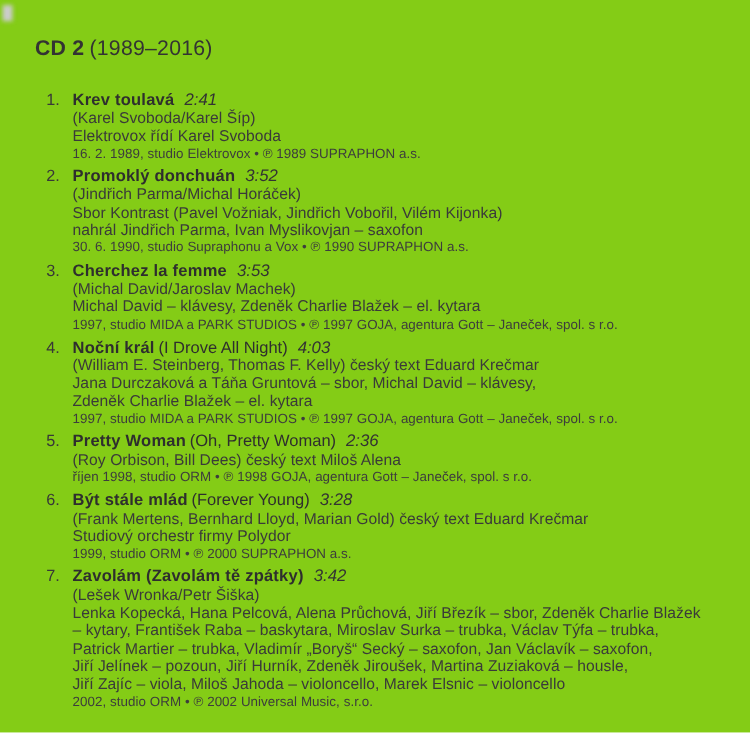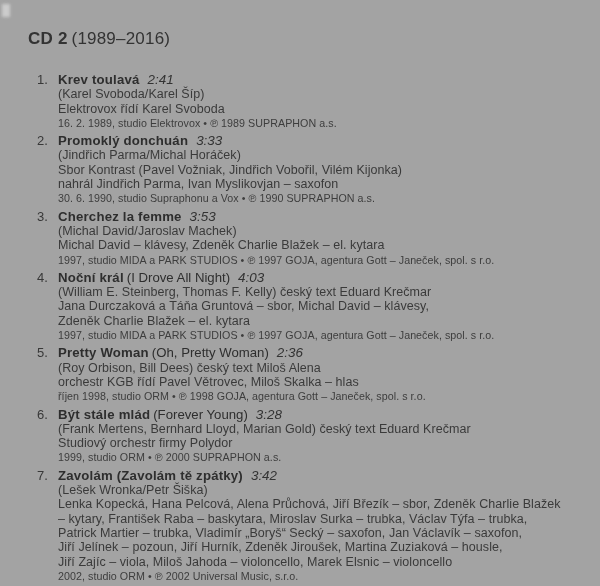--- a/index.html
+++ b/index.html
@@ -1,21 +1,21 @@
 <!DOCTYPE html>
 <html><head>
 <meta charset="utf-8">
 <style>
   html, body { margin: 0; padding: 0; background: #ffffff; }
   .page {
     position: relative;
     width: 600px;
     height: 586px;
     box-sizing: border-box;
-    background: #a3a3a3;
+    background: #84cc16;
     color: #3a3a3a;
     font-family: "Liberation Sans", sans-serif;
     padding: 30px 6px 0 28px;
     overflow: hidden;
   }
   .scan-smudge {
     position: absolute;
     left: 2px; top: 4px;
     width: 8px; height: 13px;
     background: #cccccc;
@@ -86,21 +86,21 @@
         <div class="credit">(Karel Svoboda/Karel Šíp)</div>
         <div class="credit">Elektrovox řídí Karel Svoboda</div>
         <div class="rec">16. 2. 1989, studio Elektrovox • ℗ 1989 SUPRAPHON a.s.</div>
       </div>
     </div>
 
     <div class="track">
       <div class="num">2.</div>
       <div class="tbody">
         <div class="title-line">
-          <span class="tt">Promoklý donchuán</span><span class="tm">3:33</span>
+          <span class="tt">Promoklý donchuán</span><span class="tm">3:52</span>
         </div>
         <div class="credit">(Jindřich Parma/Michal Horáček)</div>
         <div class="credit">Sbor Kontrast (Pavel Vožniak, Jindřich Vobořil, Vilém Kijonka)</div>
         <div class="credit">nahrál Jindřich Parma, Ivan Myslikovjan – saxofon</div>
         <div class="rec">30. 6. 1990, studio Supraphonu a Vox • ℗ 1990 SUPRAPHON a.s.</div>
       </div>
     </div>
 
     <div class="track">
       <div class="num">3.</div>
@@ -127,21 +127,20 @@
       </div>
     </div>
 
     <div class="track">
       <div class="num">5.</div>
       <div class="tbody">
         <div class="title-line">
           <span class="tt">Pretty Woman</span><span class="ts">(Oh, Pretty Woman)</span><span class="tm">2:36</span>
         </div>
         <div class="credit">(Roy Orbison, Bill Dees) český text Miloš Alena</div>
-        <div class="credit">orchestr KGB řídí Pavel Větrovec, Miloš Skalka – hlas</div>
         <div class="rec">říjen 1998, studio ORM • ℗ 1998 GOJA, agentura Gott – Janeček, spol. s r.o.</div>
       </div>
     </div>
 
     <div class="track">
       <div class="num">6.</div>
       <div class="tbody">
         <div class="title-line">
           <span class="tt">Být stále mlád</span><span class="ts">(Forever Young)</span><span class="tm">3:28</span>
         </div>

